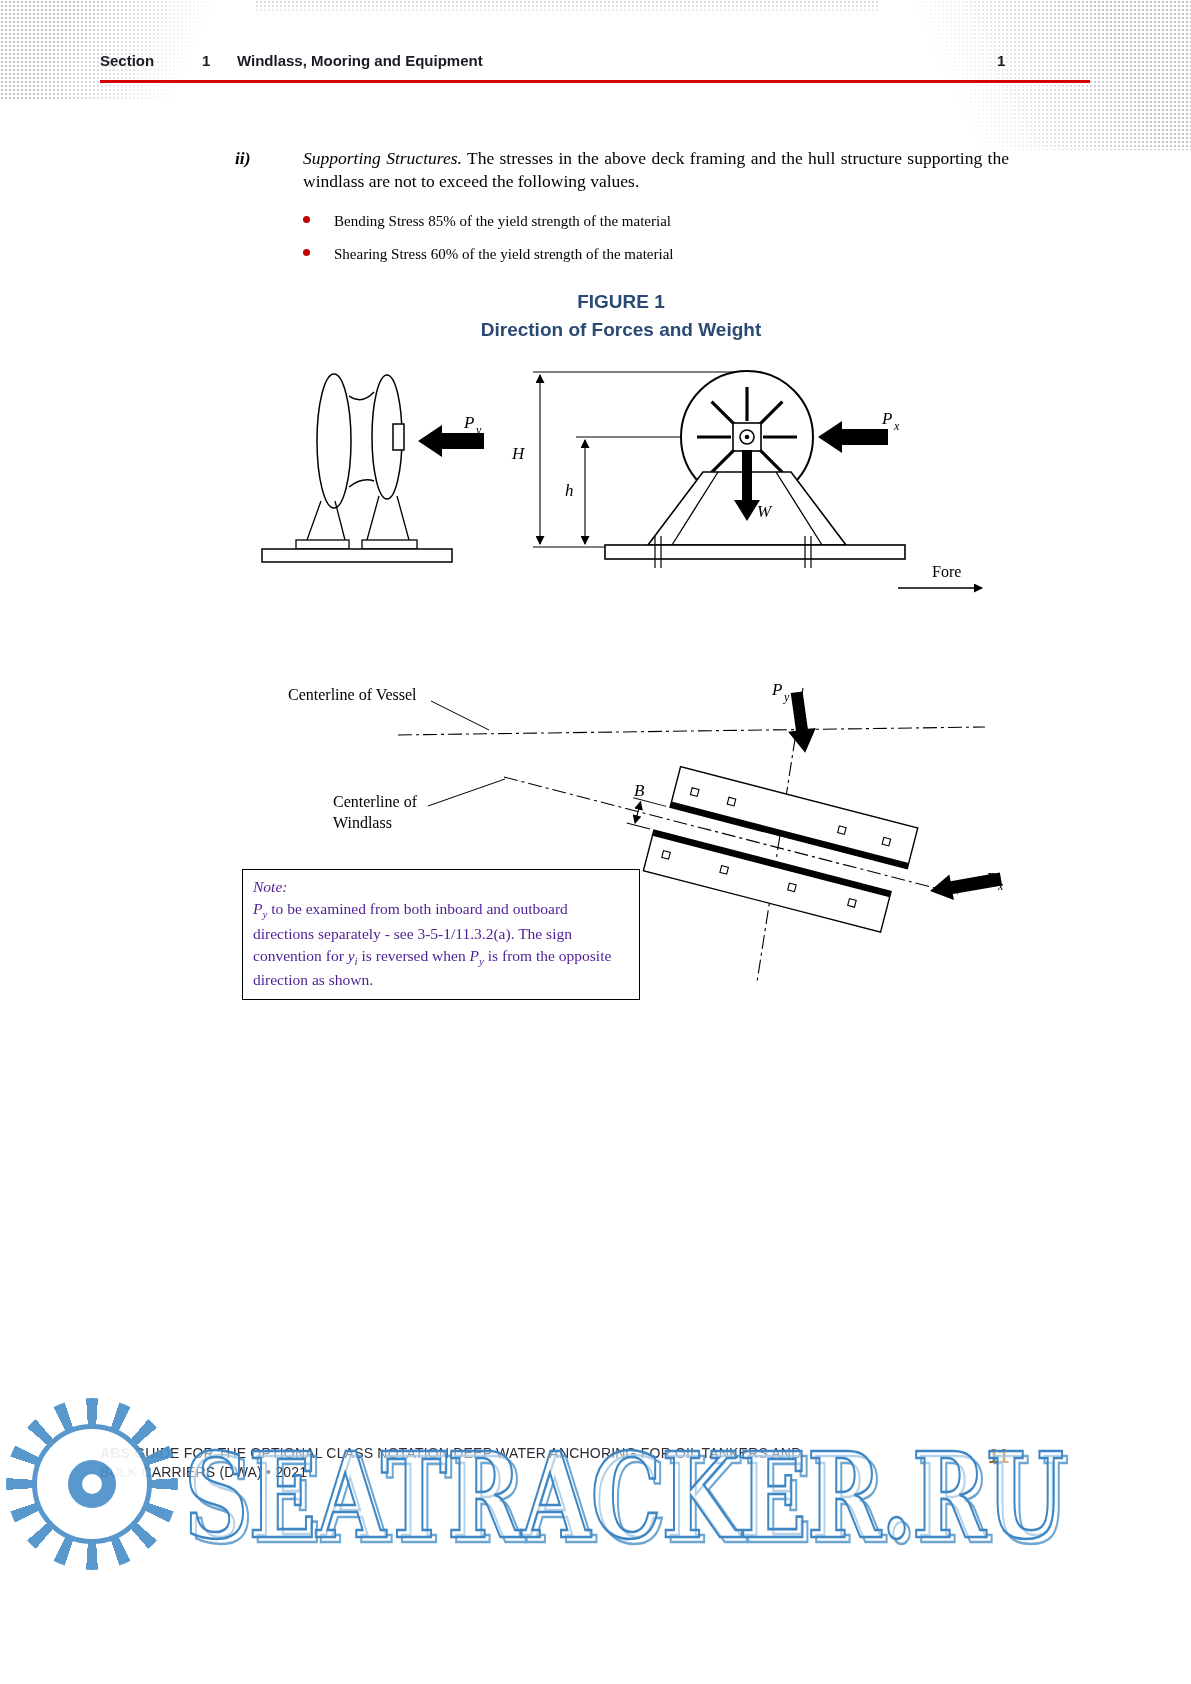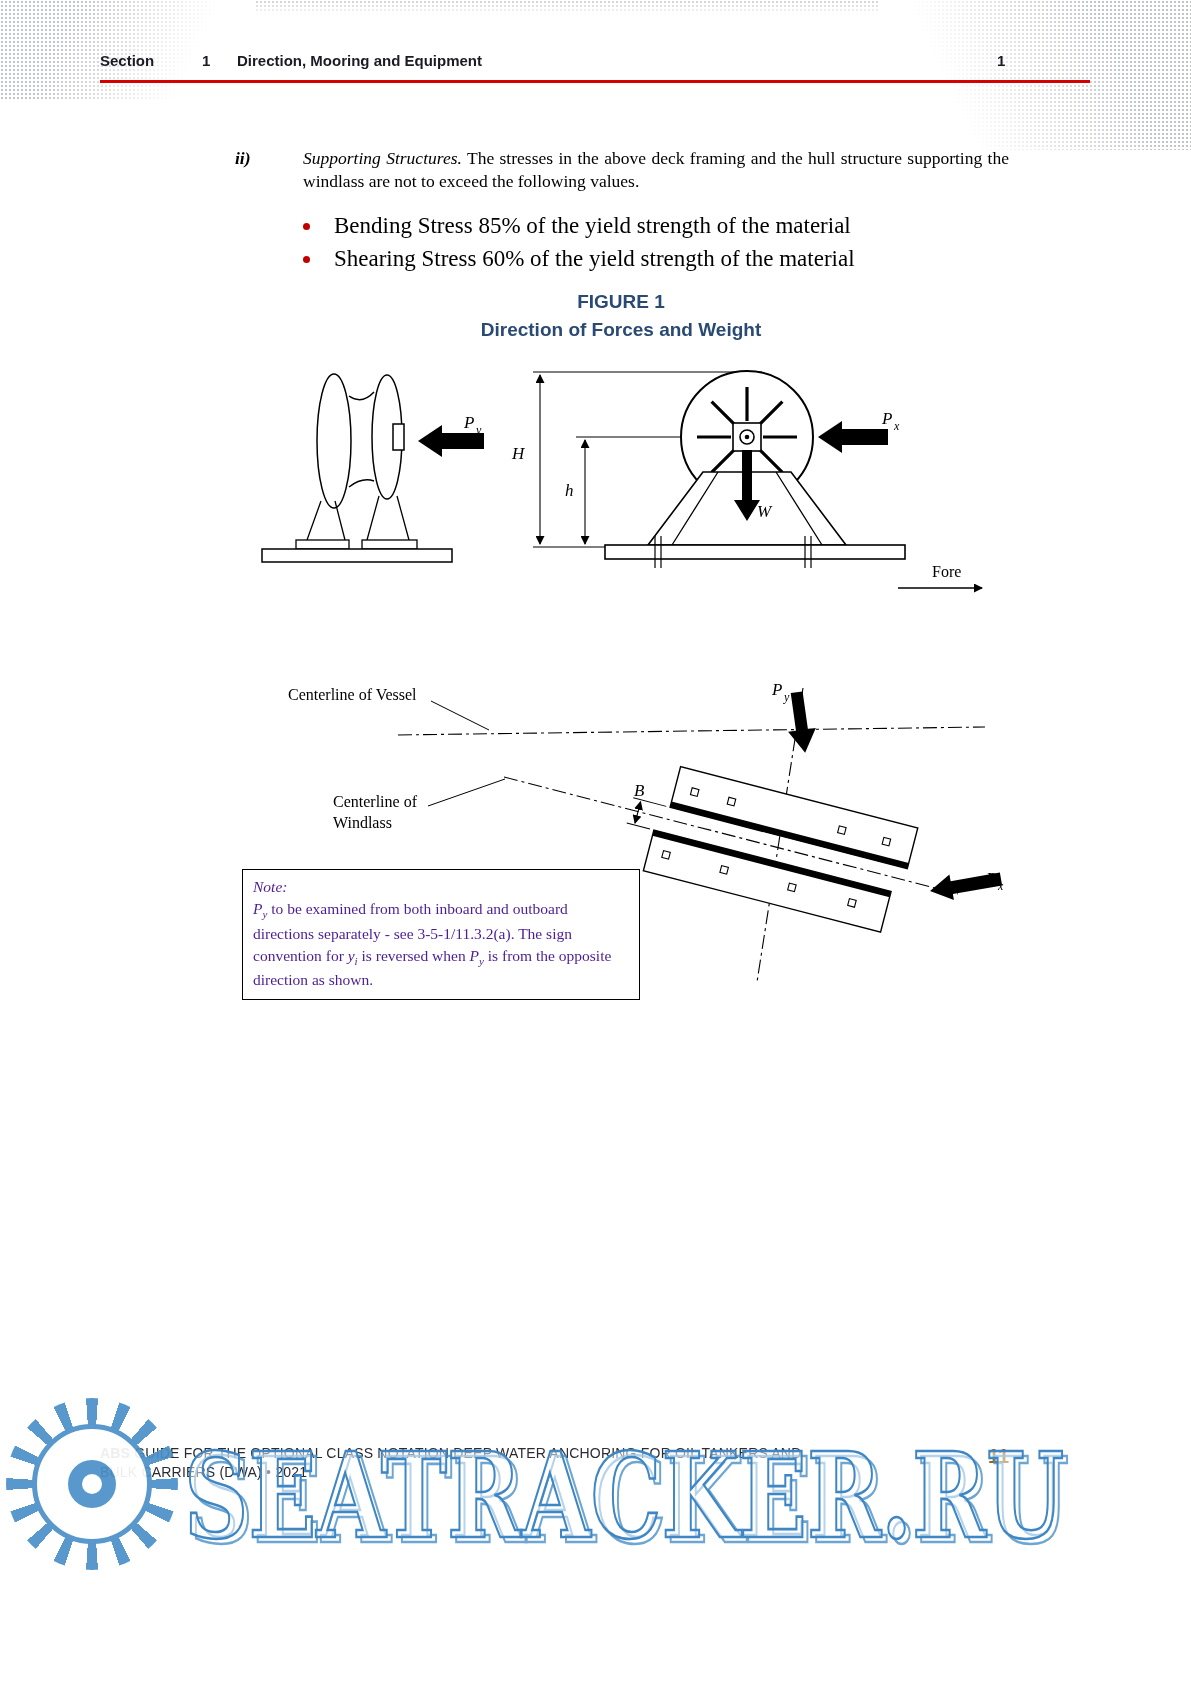--- a/index.html
+++ b/index.html
@@ -19,21 +19,21 @@
   .dots-right { left:865px; top:0; width:326px; height:150px; opacity:.8;
                 -webkit-mask-image:linear-gradient(245deg,#000 25%,transparent 72%);
                 mask-image:linear-gradient(245deg,#000 25%,transparent 72%); }
 
   .hdr-text { font-family:"Liberation Sans", sans-serif; font-weight:700;
               font-size:15px; color:#1b1b25; white-space:nowrap; }
   .rule { background:#d60000; }
 
   .body-text { font-size:17.5px; color:#000; line-height:1.32; }
   .it { font-style:italic; }
-  .bullet-row { font-size:23px; color:#000; }
+  .bullet-row { font-size:15px; color:#000; }
   .bullet-dot { display:inline-block; width:7px; height:7px; border-radius:50%;
                 background:#c00000; margin-right:24px; vertical-align:3px; }
 
   .figure-heading { font-family:"Liberation Sans", sans-serif; font-weight:700;
                     font-size:19px; color:#2a4a73; text-align:center; }
 
   .note-box { border:1.6px solid #000; background:#fff; font-size:15.5px;
               line-height:1.42; padding:6px 10px 8px 10px; color:#4c1d95; }
   .note-box sub { font-size:11px; font-style:italic; }
 
@@ -60,21 +60,21 @@
 <body>
 
 <div class="page">
 
   <div class="abs dots dots-left"></div>
   <div class="abs dots dots-top"></div>
   <div class="abs dots dots-right"></div>
 
   <div class="abs hdr-text" style="left:100px; top:52px;">Section</div>
   <div class="abs hdr-text" style="left:202px; top:52px;">1</div>
-  <div class="abs hdr-text" style="left:237px; top:52px;">Direction, Mooring and Equipment</div>
+  <div class="abs hdr-text" style="left:237px; top:52px;">Windlass, Mooring and Equipment</div>
   <div class="abs hdr-text" style="left:997px; top:52px;">1</div>
   <div class="abs rule" style="left:100px; top:80px; width:990px; height:2.5px;"></div>
 
   <div class="abs body-text" style="left:235px; top:147px; width:60px; font-style:italic; font-weight:bold;">ii)</div>
   <div class="abs body-text" style="left:303px; top:147px; width:706px; text-align:justify;"><span class="it">Supporting Structures.</span><span> The stresses in the above deck framing and the hull structure supporting the windlass are not to exceed the following values.</span></div>
 
   <div class="abs bullet-row" style="left:303px; top:213px; width:700px;">
     <span class="bullet-dot"></span><span>Bending Stress 85% of the yield strength of the material</span>
   </div>
   <div class="abs bullet-row" style="left:303px; top:246px; width:700px;">

